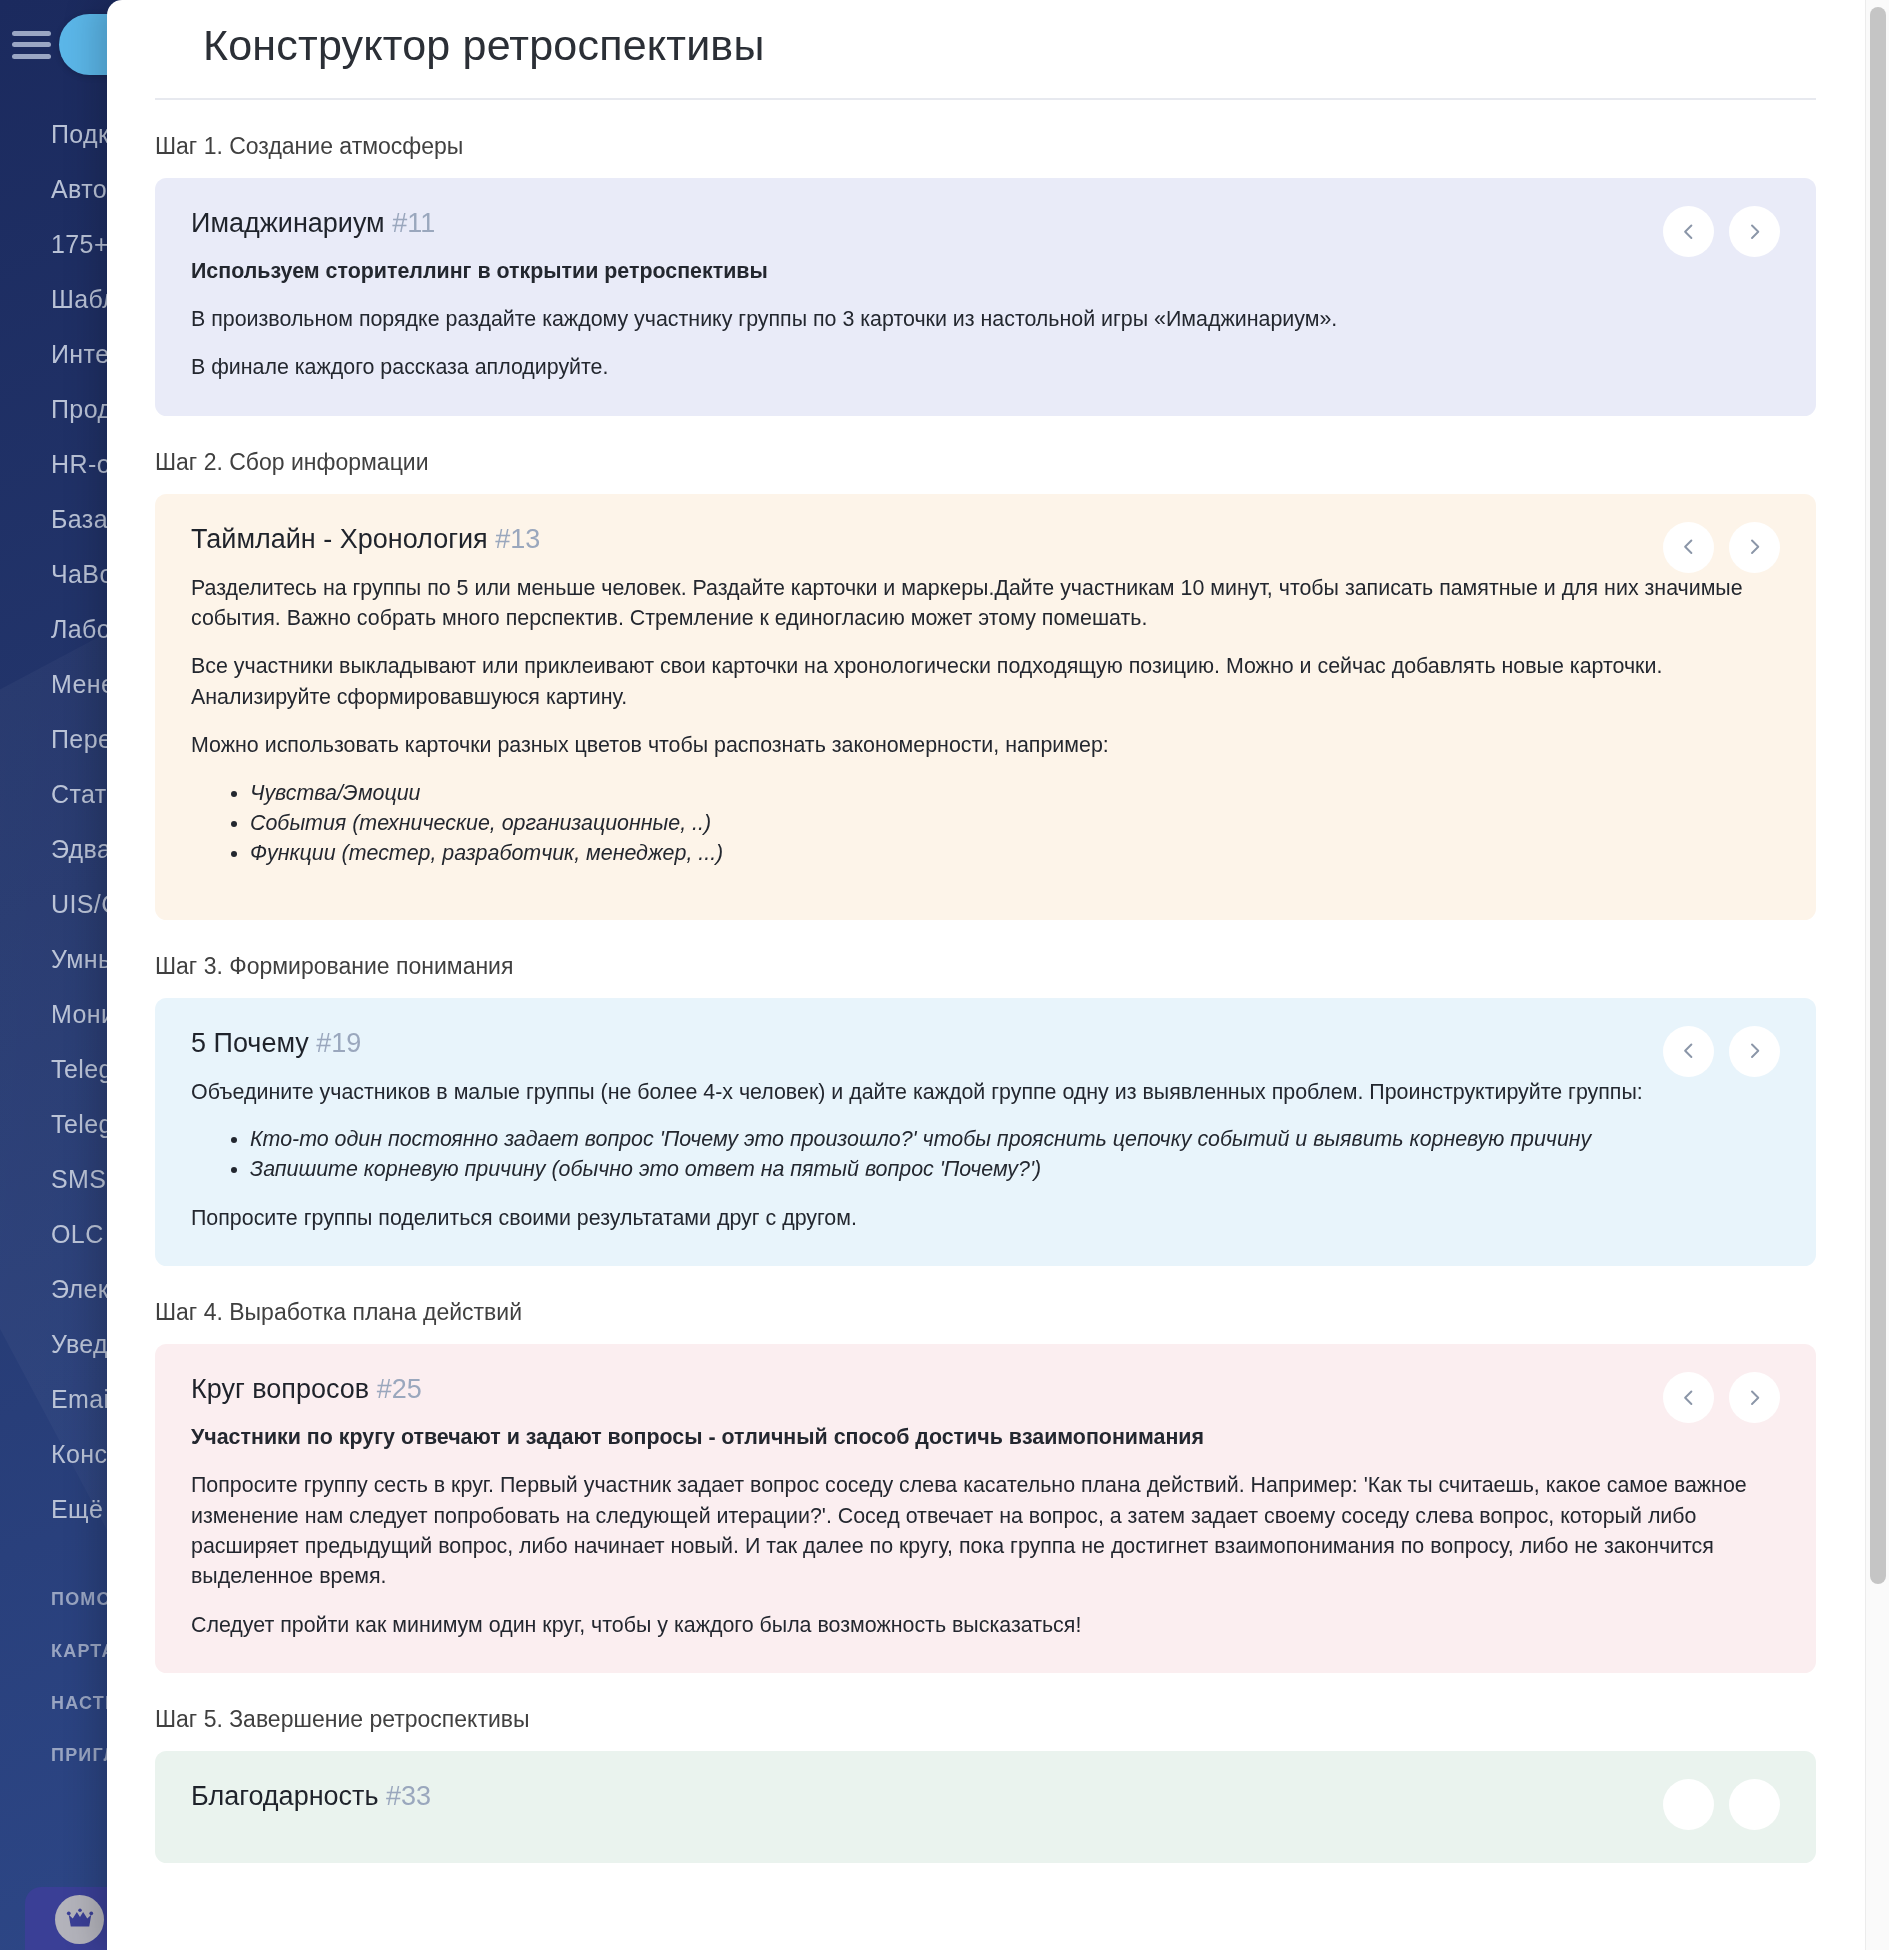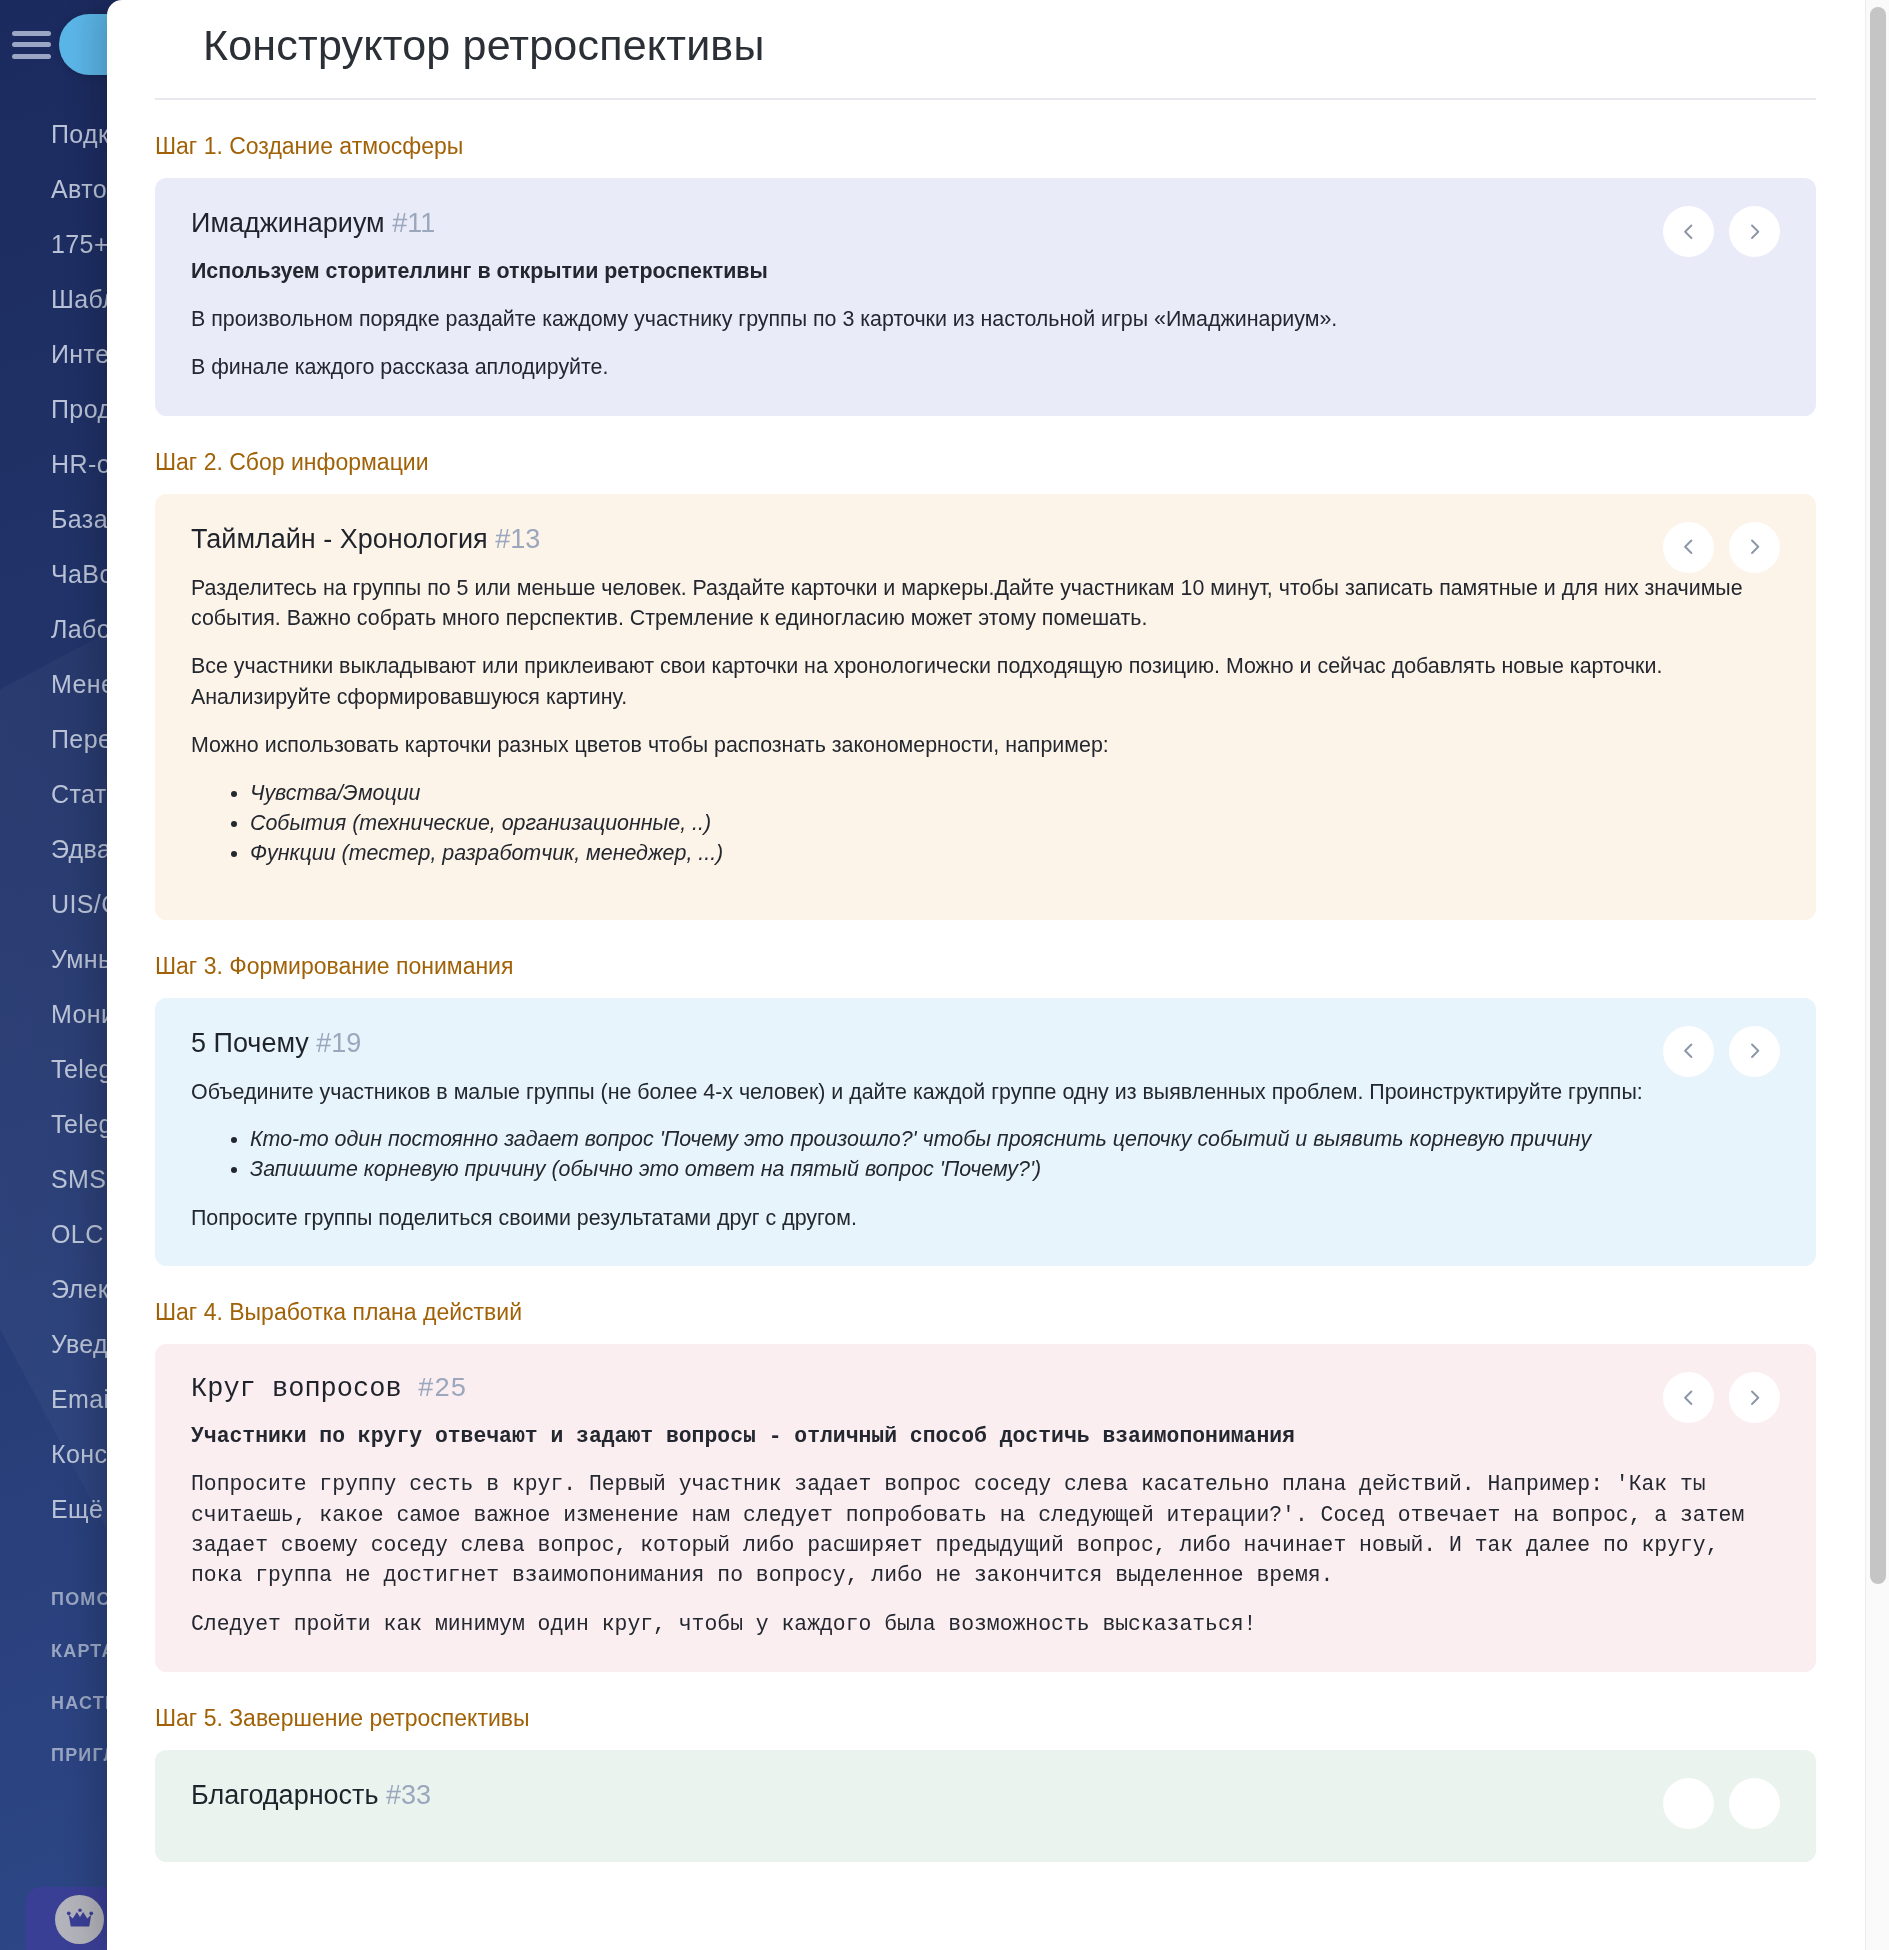--- a/index.html
+++ b/index.html
@@ -93,33 +93,33 @@
     padding: 0 49px 0 48px;
     overflow: hidden;
   }
   .modal-title {
     font-size: 43px; font-weight: normal; color: #2b2f36;
     padding-top: 21.4px; padding-bottom: 28px; letter-spacing: 0.2px; margin-left: 48px;
   }
   .title-rule { height: 1.6px; background: #e7e9ef; margin-bottom: 0; }
 
   .step-label {
-    font-size: 23px; color: #a16207;
+    font-size: 23px; color: #404040;
     padding-top: 33px; padding-bottom: 18px;
   }
 
   .card {
     border-radius: 11.5px;
     padding: 30px 36px 33px 36px;
     position: relative;
   }
   .card.c-lavender { background: #e9ebf8; }
   .card.c-cream    { background: #fdf4e9; }
   .card.c-blue     { background: #e8f4fb; }
-  .card.c-pink     { background: #fbeef0; font-family: Liberation Mono, monospace; }
+  .card.c-pink     { background: #fbeef0; }
   .card.c-mint     { background: #eaf3ee; }
 
   .card-head {
     font-size: 27px; color: #1f232b; font-weight: normal;
     margin-bottom: 18px;
   }
   .card-head .num { color: #9aa7bd; }
 
   .card-sub {
     font-size: 21.4px; font-weight: bold; color: #23272f;

